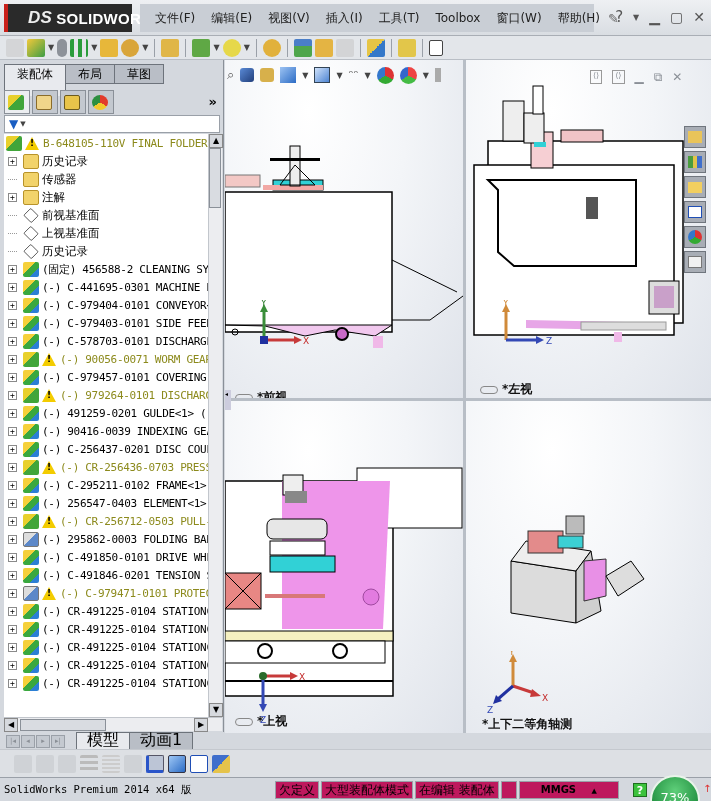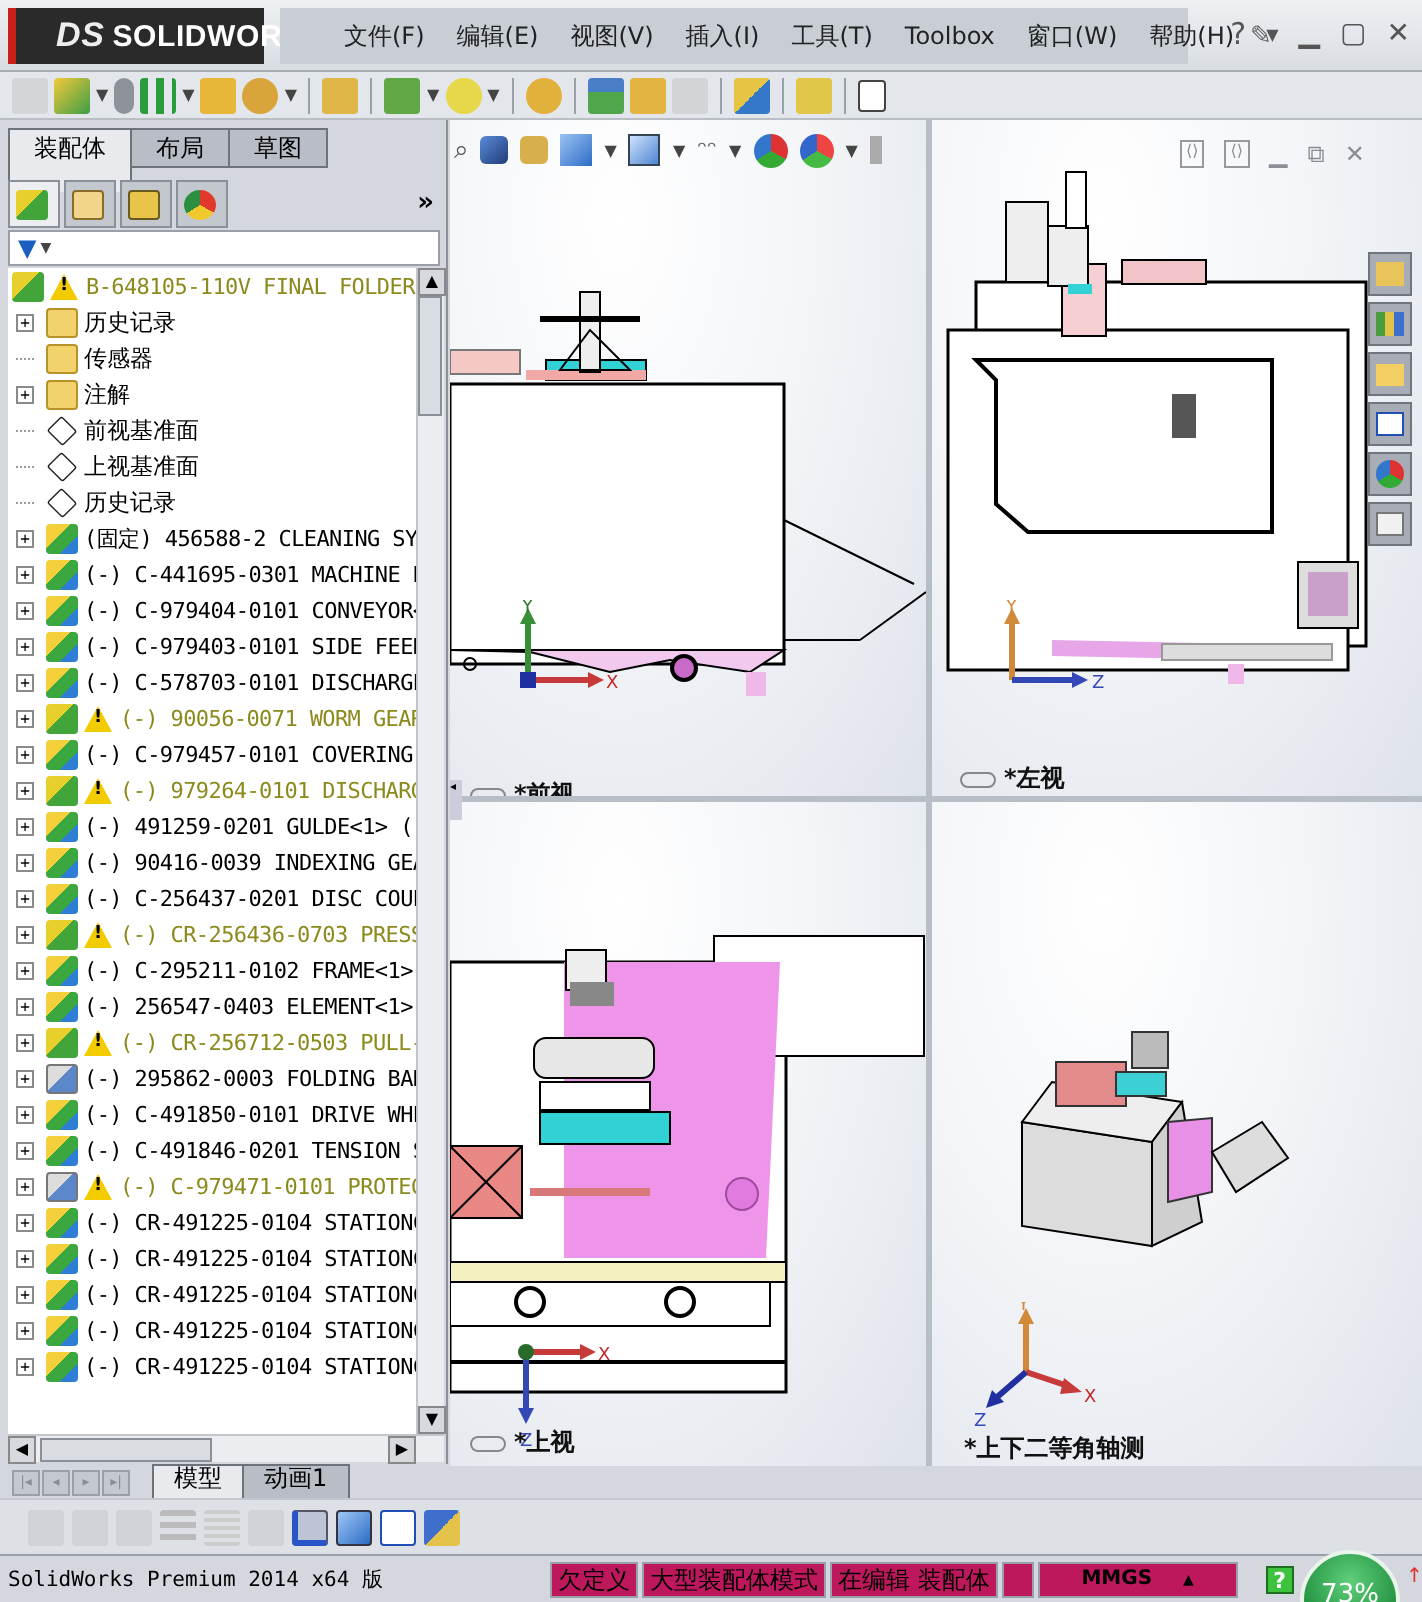--- a/index.html
+++ b/index.html
@@ -2,21 +2,21 @@
 <html><head>
 <meta charset="utf-8">
 <style>
 *{box-sizing:border-box;margin:0;padding:0}
 html,body{width:711px;height:801px;overflow:hidden;background:#d4d8de;font-family:"DejaVu Sans",sans-serif;font-size:12px;color:#000}
 .abs{position:absolute}
 
 #titlebar{left:0;top:0;width:711px;height:36px;background:linear-gradient(#eef0f3,#d9dde2);border-bottom:1px solid #a9aeb5}
 #logo{left:4px;top:4px;width:128px;height:28px;background:#2a2a2a;border-left:4px solid #c9201a;color:#fff;display:flex;align-items:center;padding-left:20px;font-family:"Liberation Sans",sans-serif;font-weight:bold;font-size:15px;letter-spacing:.3px}
 #logo .ds{font-style:italic;font-size:17px;margin-right:4px;color:#eee}
-#menubar{left:140px;top:4px;height:28px;display:flex;align-items:center;background:#c9ced5;padding:0 24px;width:454px}
+#menubar{left:140px;top:4px;height:28px;display:flex;align-items:center;background:#c9ced5;padding:0 7px;width:454px}
 .menu-item{padding:0 8px;font-size:12px;color:#222;cursor:default;white-space:nowrap}
 #win-controls{right:6px;top:8px;display:flex;gap:10px;align-items:center;color:#555;font-size:14px}
 
 #toolbar{left:0;top:36px;width:711px;height:24px;background:#e3e6ea;display:flex;align-items:center;padding-left:6px;gap:3px;border-bottom:1px solid #b9bec5}
 .tb-icon{width:18px;height:18px;border-radius:2px;display:inline-block;position:relative}
 .tb-sep{width:1px;height:18px;background:#9aa0a8;margin:0 3px}
 .tb-drop{font-size:8px;color:#444}
 
 #leftpanel{left:0;top:60px;width:224px;height:672px;background:#d4d8de;border-right:1px solid #8a9098}
 #lp-tabs{left:4px;top:4px;height:20px;display:flex}
@@ -46,21 +46,21 @@
 #vthumb{left:209px;top:88px;width:12px;height:60px;background:#d9dce1;border:1px solid #8a9098}
 #hscroll{left:4px;top:657px;width:218px;height:14px;background:#ecedf0;border-top:1px solid #c2c6cc}
 
 #viewports{left:225px;top:60px;width:486px;height:673px;background:#b8bec6}
 .vp{position:absolute;background:radial-gradient(ellipse at 35% 15%,#ffffff 0%,#f3f5f8 45%,#dfe3ea 100%);overflow:hidden}
 .vp-label{position:absolute;font-size:12px;font-weight:bold;color:#111;display:flex;align-items:center;gap:4px}
 .link-ic{width:18px;height:8px;border:1px solid #888;border-radius:4px;display:inline-block}
 
 #btabs{left:0;top:733px;width:711px;height:16px;background:#d4d8de;display:flex;align-items:center;padding-left:6px}
 .nav-arrow{width:14px;height:13px;background:#c4c9d0;border:1px solid #9aa0a8;margin-right:1px;font-size:7px;color:#8a8f96;text-align:center;line-height:11px}
-.btab{height:18px;padding:0 10px;border:1px solid #6d737b;font-size:12px;line-height:13px;background:#b9bec6;margin-right:-1px}
+.btab{height:18px;padding:0 10px;border:1px solid #6d737b;font-size:16px;line-height:13px;background:#b9bec6;margin-right:-1px}
 .btab.active{background:#e8eaee}
 
 #btoolbar{left:0;top:749px;width:711px;height:28px;background:#dde0e4;display:flex;align-items:center;padding-left:14px;gap:4px;border-top:1px solid #c4c8ce}
 .bt-ic{width:18px;height:18px;display:inline-block;border-radius:2px}
 
 #statusbar{left:0;top:777px;width:711px;height:24px;background:#d4d8de;border-top:1px solid #9aa0a8;display:flex;align-items:center;font-size:12px}
 .sb-cell{height:18px;border:1px solid #9aa0a8;padding:0 3px;line-height:16px;margin-right:2px;background:#be185d;white-space:nowrap}
 #perf{left:650px;top:775px;width:50px;height:50px;border-radius:50%;background:radial-gradient(circle at 50% 30%,#5fcf7a,#1f8d3d 70%);border:2px solid #e9f4ea;color:#fff;font-size:13px;text-align:center;padding-top:13px}
 #taskpane{left:684px;top:126px;width:22px;display:flex;flex-direction:column;gap:3px}
 .tp-btn{width:22px;height:22px;border:1px solid #6f757d;background:#a8adb5;display:flex;align-items:center;justify-content:center}

